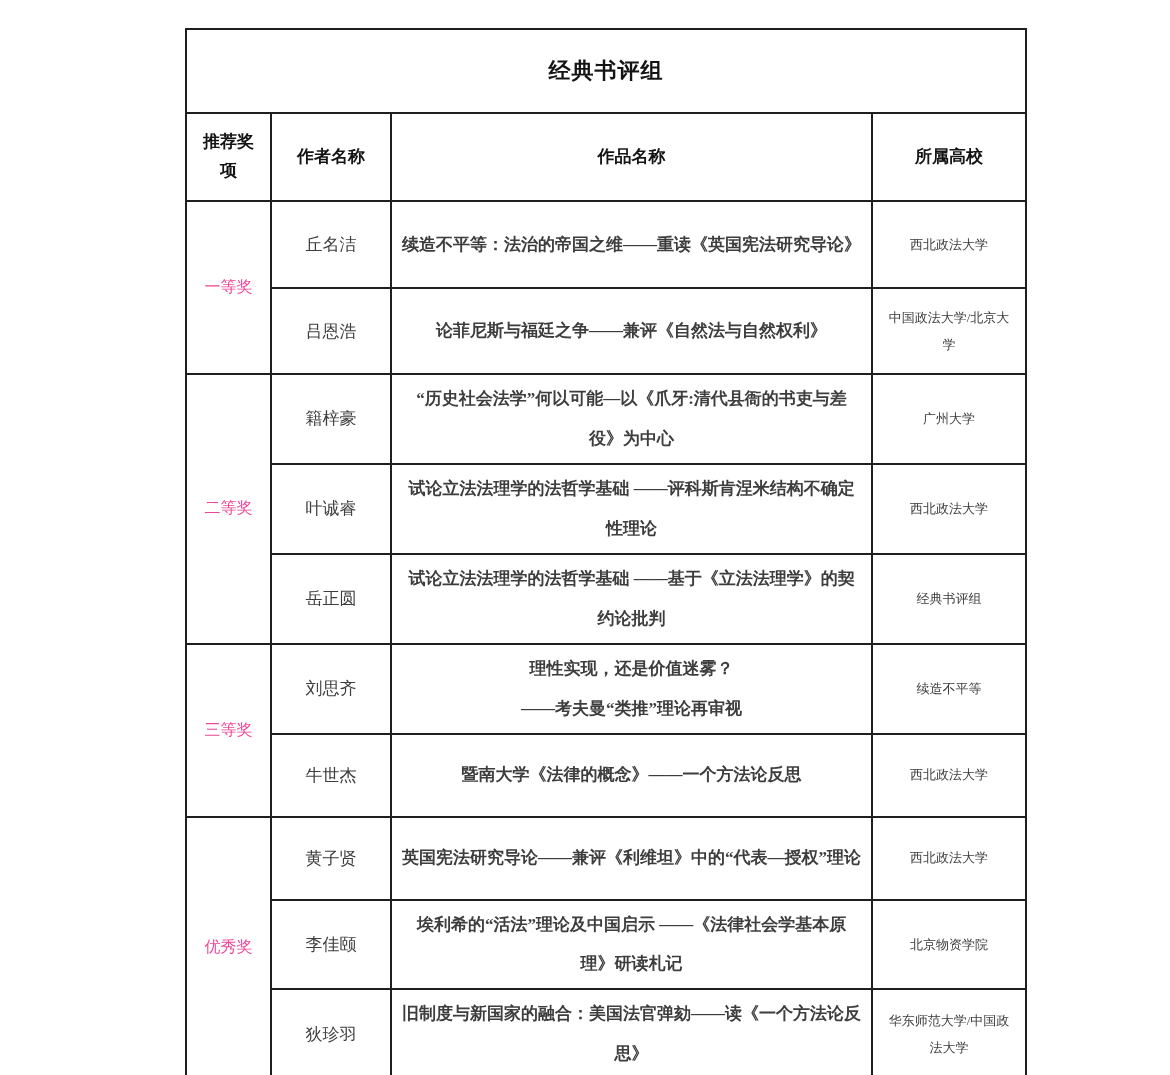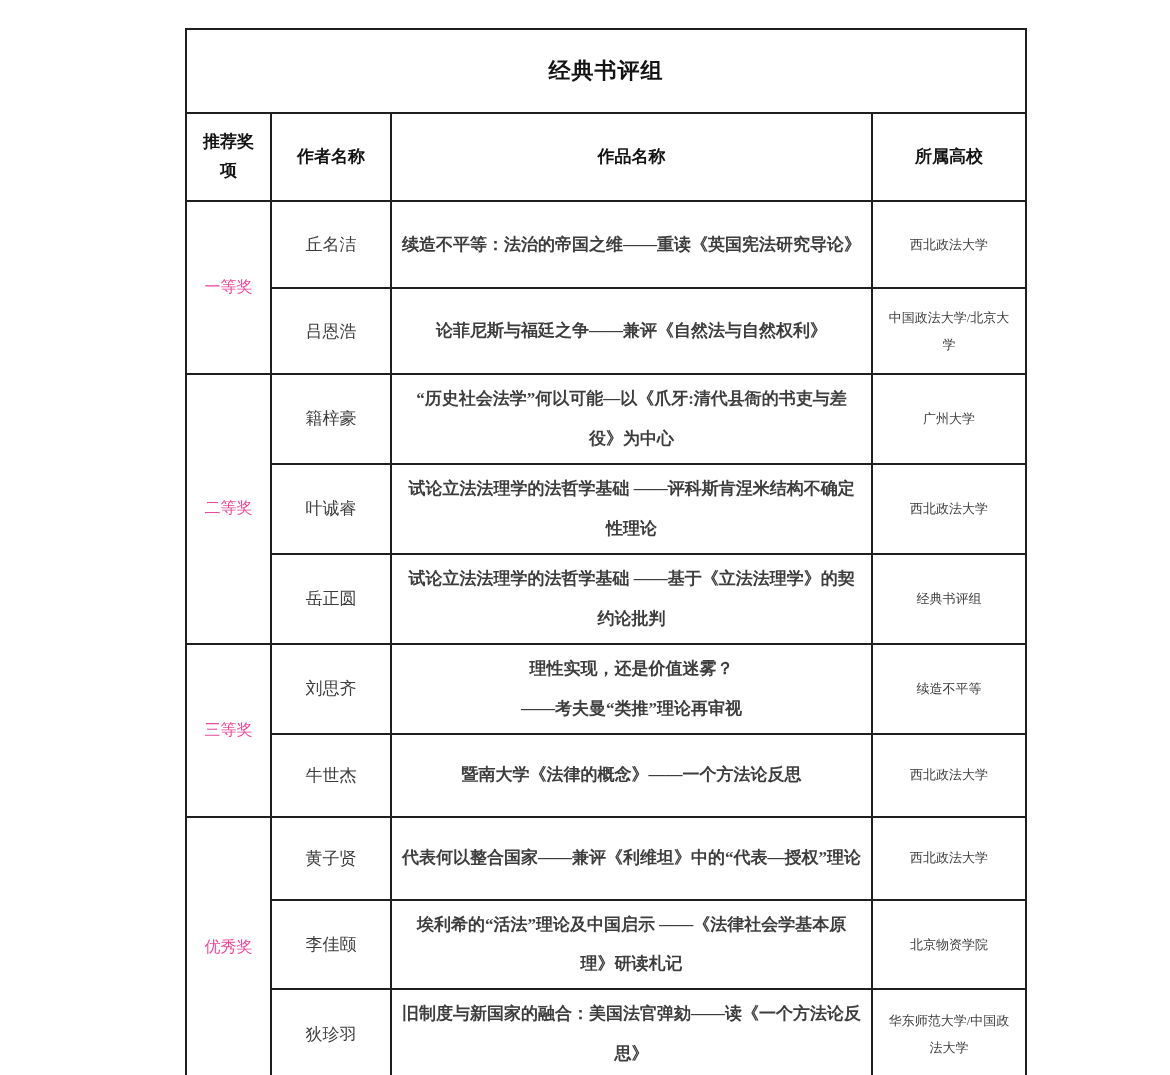--- a/index.html
+++ b/index.html
@@ -143,21 +143,21 @@
       </tr>
       <tr class="data-row">
         <td class="author-cell">牛世杰</td>
         <td class="work-cell">暨南大学《法律的概念》——一个方法论反思</td>
         <td class="univ-cell">西北政法大学</td>
       </tr>
 
       <tr class="data-row">
         <td rowspan="3" class="award-cell">优秀奖</td>
         <td class="author-cell">黄子贤</td>
-        <td class="work-cell">代表何以整合国家——兼评《利维坦》中的“代表—授权”理论</td>
+        <td class="work-cell">英国宪法研究导论——兼评《利维坦》中的“代表—授权”理论</td>
         <td class="univ-cell">西北政法大学</td>
       </tr>
       <tr class="data-row">
         <td class="author-cell">李佳颐</td>
         <td class="work-cell">埃利希的“活法”理论及中国启示 ——《法律社会学基本原理》研读札记</td>
         <td class="univ-cell">北京物资学院</td>
       </tr>
       <tr class="data-row h81">
         <td class="author-cell">狄珍羽</td>
         <td class="work-cell">旧制度与新国家的融合：美国法官弹劾——读《一个方法论反思》</td>

